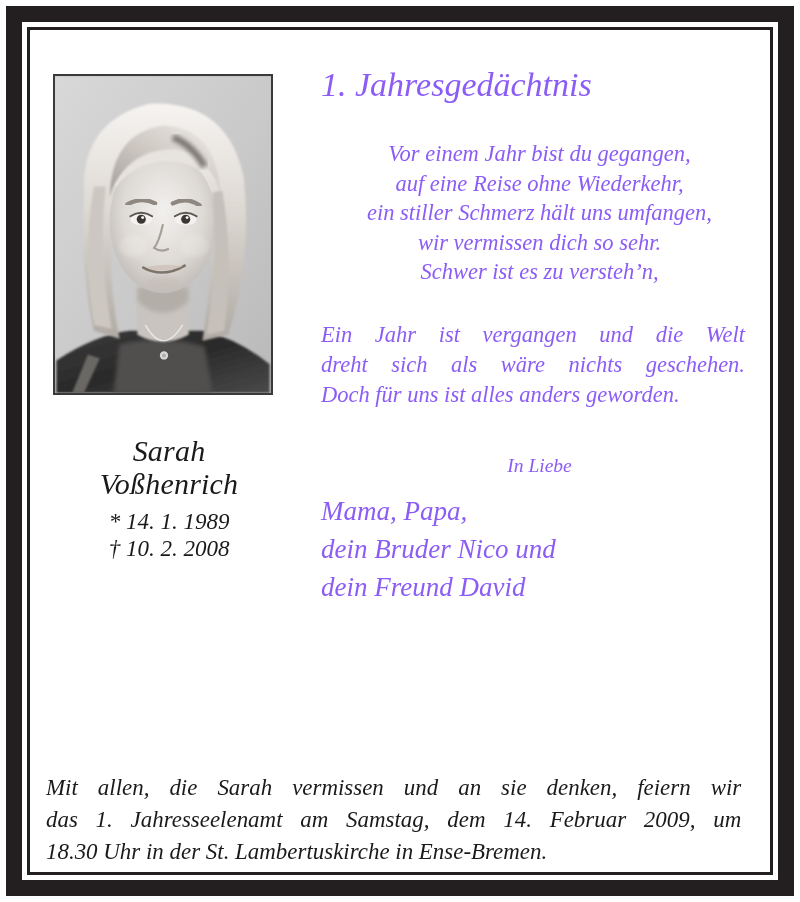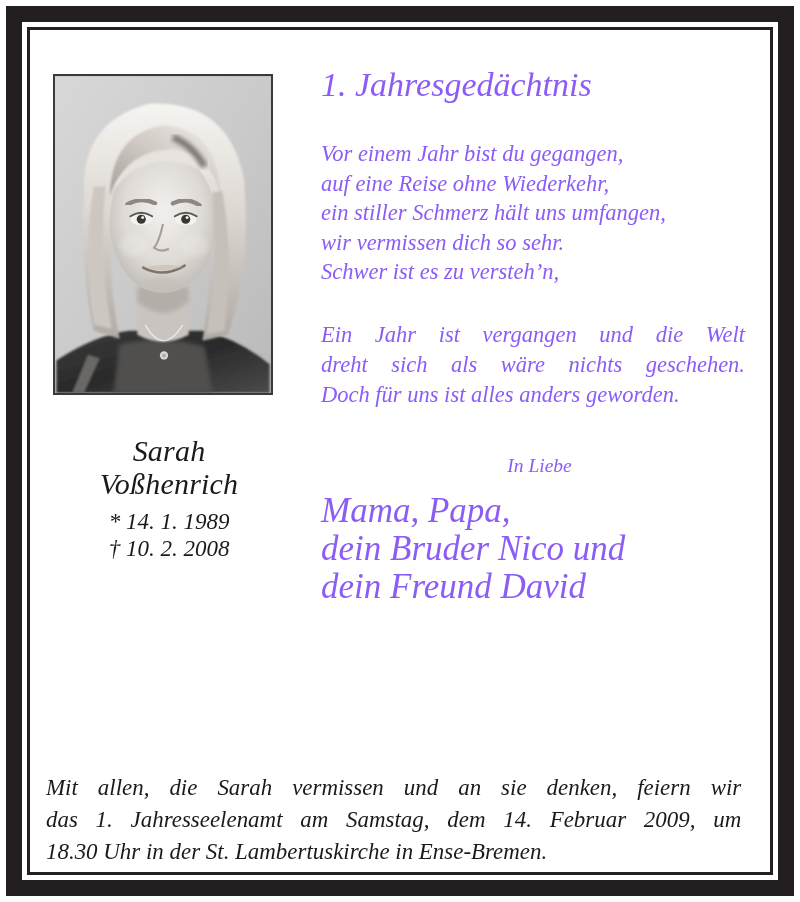--- a/index.html
+++ b/index.html
@@ -128,21 +128,21 @@
     margin: 36px 0 0 0;
     white-space: nowrap;
   }
 
   .poem {
     margin-top: 35px;
     font-style: italic;
     font-size: 22.5px;
     line-height: 29.5px;
   }
-  .poem .pline { white-space: nowrap; }
+  .poem .pline { white-space: nowrap; text-align: center; }
 
   .poem2 {
     margin-top: 33px;
     font-style: italic;
     font-size: 22.5px;
     line-height: 30px;
     width: 424px;
     text-align: justify;
   }
   .poem2 .jline {
@@ -159,21 +159,21 @@
     margin-top: 44px;
     font-style: italic;
     font-size: 19.5px;
     line-height: 24px;
     text-align: center;
   }
 
   .signers {
     margin-top: 14px;
     font-style: italic;
-    font-size: 35px;
+    font-size: 27px;
     line-height: 38px;
   }
   .signers .sline { white-space: nowrap; }
 
   
   .footer {
     position: absolute;
     left: 16px;
     right: 16px;
     top: 741px;

